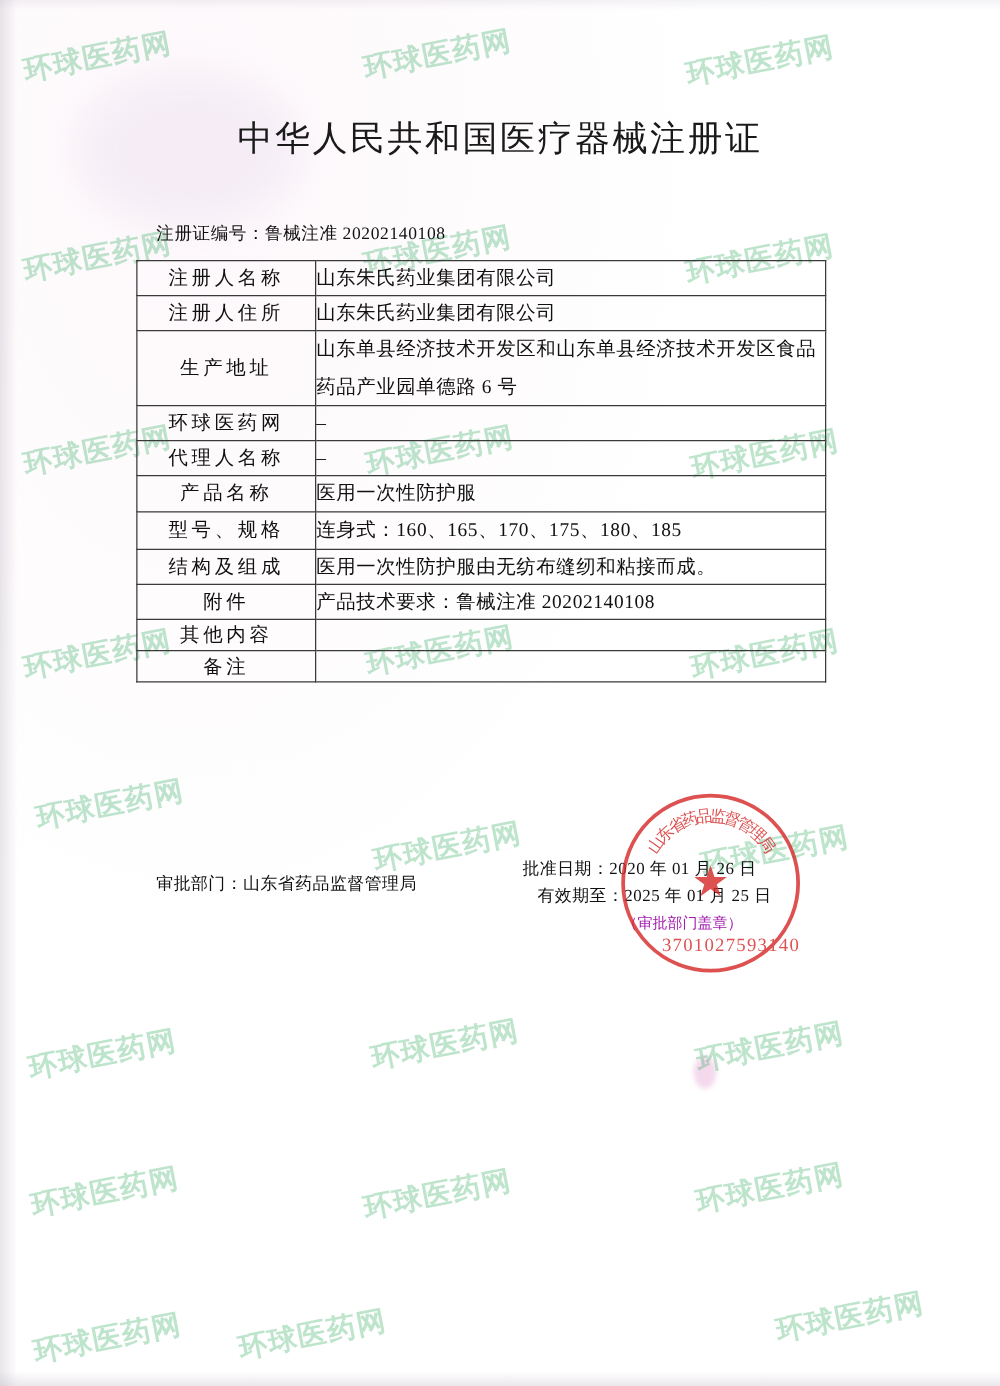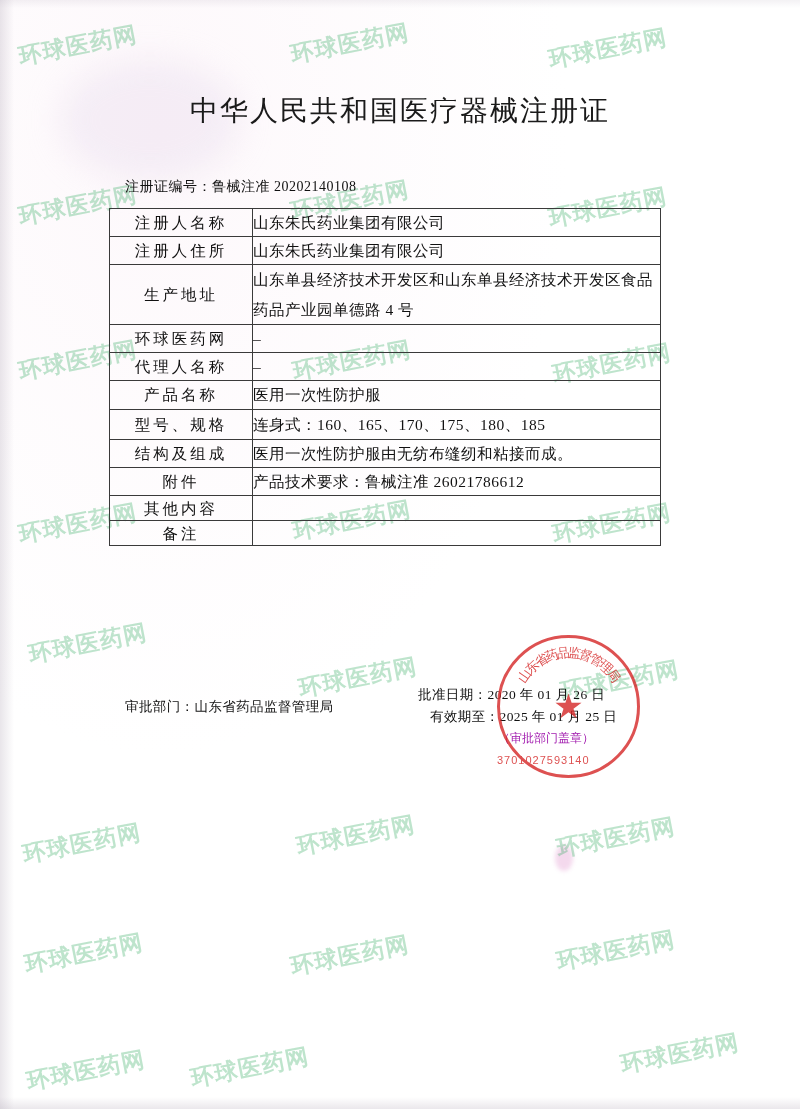--- a/index.html
+++ b/index.html
@@ -180,25 +180,25 @@
     font-size: 13px;
     color: #d62b2b;
     font-family: "Liberation Serif", "DejaVu Serif", serif;
     transform-origin: 0 0;
   }
   .seal .bottom-text {
     position: absolute;
     left: 0;
     bottom: 12px;
     width: 100%;
-    text-align: left;
-    font-size: 11px;
+    text-align: right;
+    font-size: 15px;
     color: #d62b2b;
     letter-spacing: 1px;
-    font-family: Liberation Sans, sans-serif;
+    font-family: Liberation Serif, serif;
   }
 
   
   .wm {
     position: absolute;
     color: #2aa85a;
     opacity: 0.30;
     font-weight: bold;
     font-family: "Liberation Sans", "DejaVu Sans", sans-serif;
     white-space: nowrap;
@@ -259,21 +259,21 @@
         <tr>
           <td class="label">注册人名称</td>
           <td class="value">山东朱氏药业集团有限公司</td>
         </tr>
         <tr>
           <td class="label">注册人住所</td>
           <td class="value">山东朱氏药业集团有限公司</td>
         </tr>
         <tr>
           <td class="label">生产地址</td>
-          <td class="value tall">山东单县经济技术开发区和山东单县经济技术开发区食品药品产业园单德路 4 号</td>
+          <td class="value tall">山东单县经济技术开发区和山东单县经济技术开发区食品药品产业园单德路 6 号</td>
         </tr>
         <tr>
           <td class="label">环球医药网</td>
           <td class="value">–</td>
         </tr>
         <tr>
           <td class="label">代理人名称</td>
           <td class="value">–</td>
         </tr>
         <tr>
@@ -283,21 +283,21 @@
         <tr>
           <td class="label">型号、规格</td>
           <td class="value tall">连身式：160、165、170、175、180、185</td>
         </tr>
         <tr>
           <td class="label">结构及组成</td>
           <td class="value">医用一次性防护服由无纺布缝纫和粘接而成。</td>
         </tr>
         <tr>
           <td class="label">附件</td>
-          <td class="value">产品技术要求：鲁械注准 26021786612</td>
+          <td class="value">产品技术要求：鲁械注准 20202140108</td>
         </tr>
         <tr class="empty-row">
           <td class="label">其他内容</td>
           <td class="value"></td>
         </tr>
         <tr class="empty-row">
           <td class="label">备注</td>
           <td class="value"></td>
         </tr>
       </tbody>

